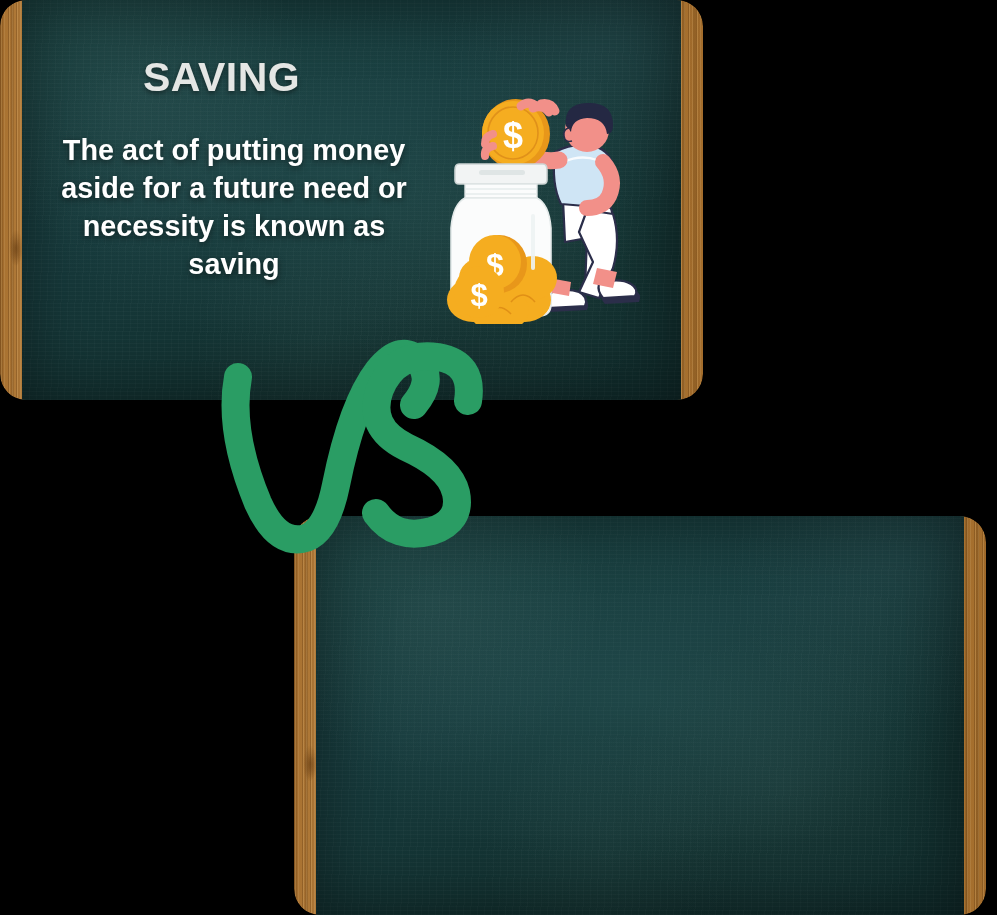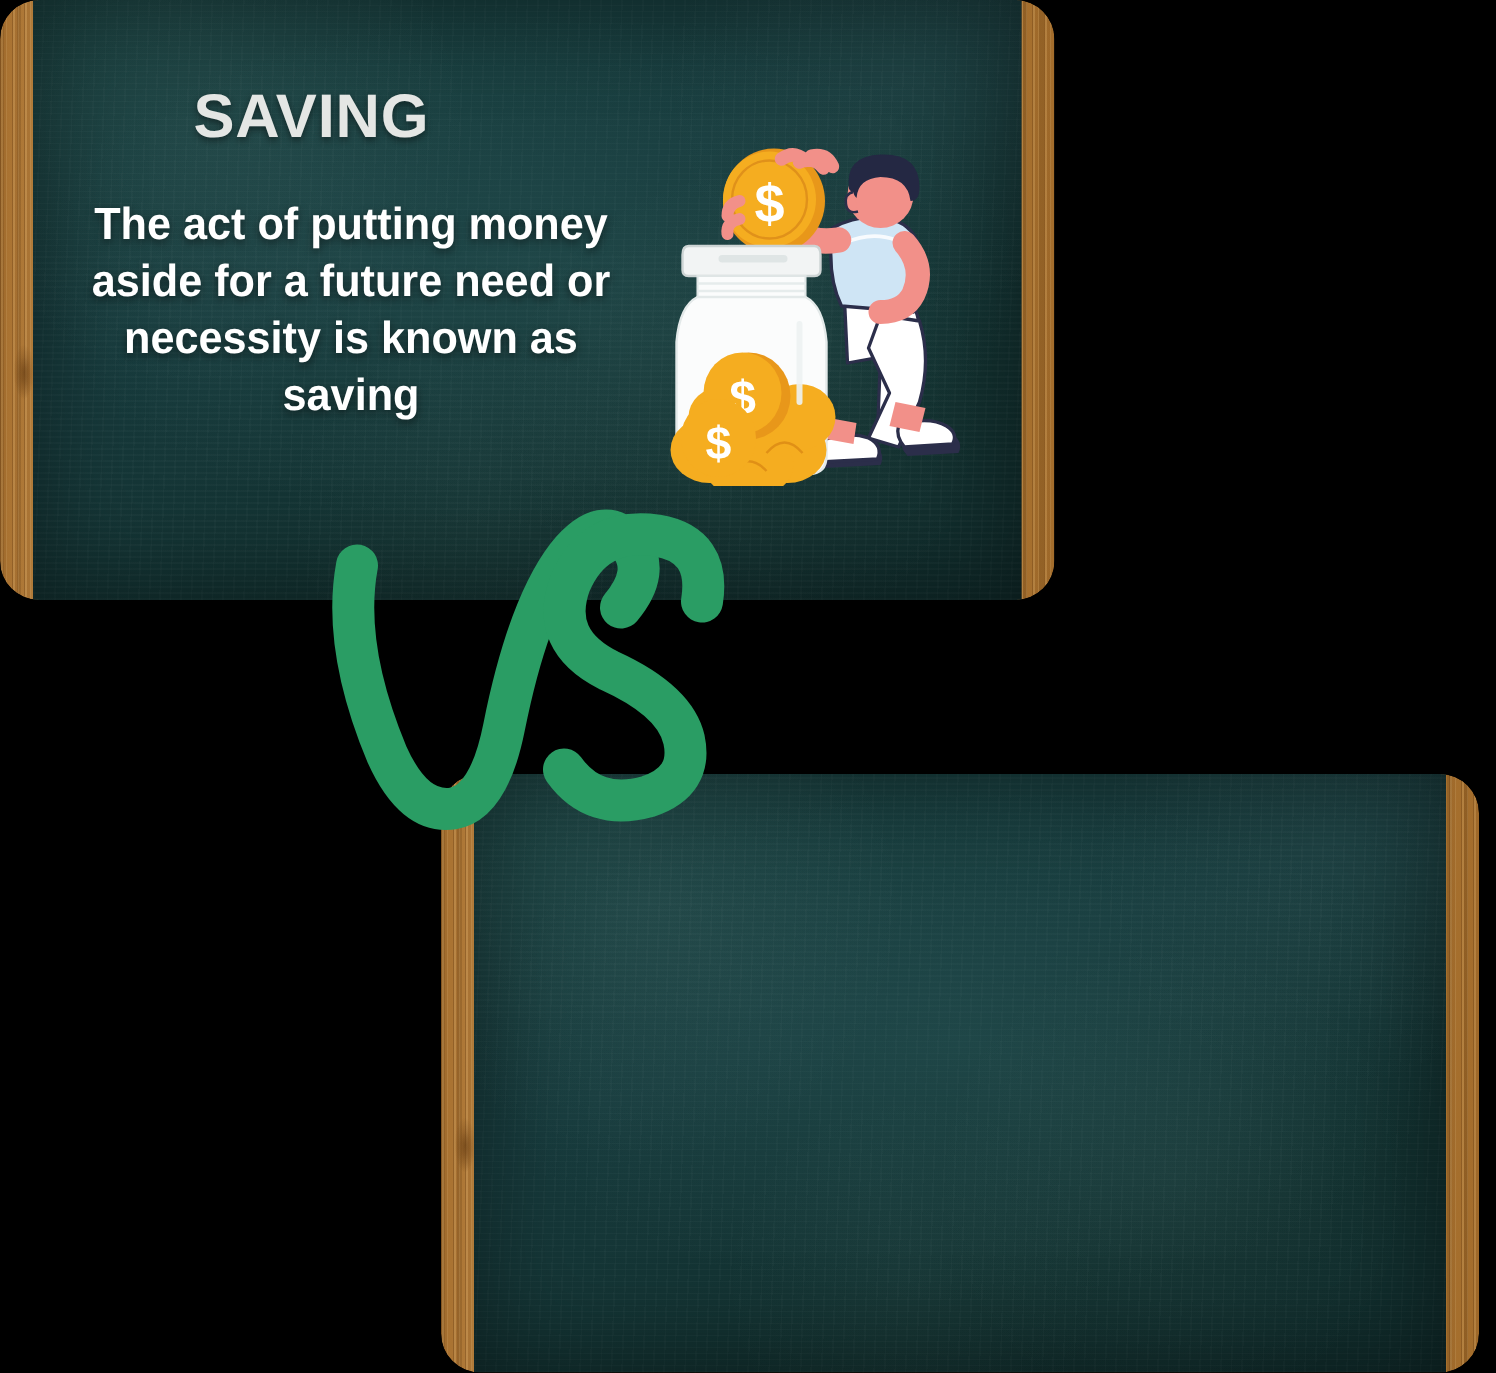--- a/index.html
+++ b/index.html
@@ -81,21 +81,21 @@
   #card-investment .board { left: 22px; right: 22px; }
 
   .heading {
     position: absolute;
     color: #e4e6e4;
     font-weight: bold;
     letter-spacing: .5px;
     text-shadow: 0 2px 5px rgba(0,0,0,.45);
     white-space: nowrap;
   }
-  #saving-title     { left: 129px; top: 54px;  font-size: 41px; }
+  #saving-title     { left: 143px; top: 54px;  font-size: 41px; }
 
   .body-text {
     position: absolute;
     color: #ffffff;
     font-weight: bold;
     text-align: center;
     line-height: 1.27;
     text-shadow: 0 2px 6px rgba(0,0,0,.5);
   }
   #saving-body {

